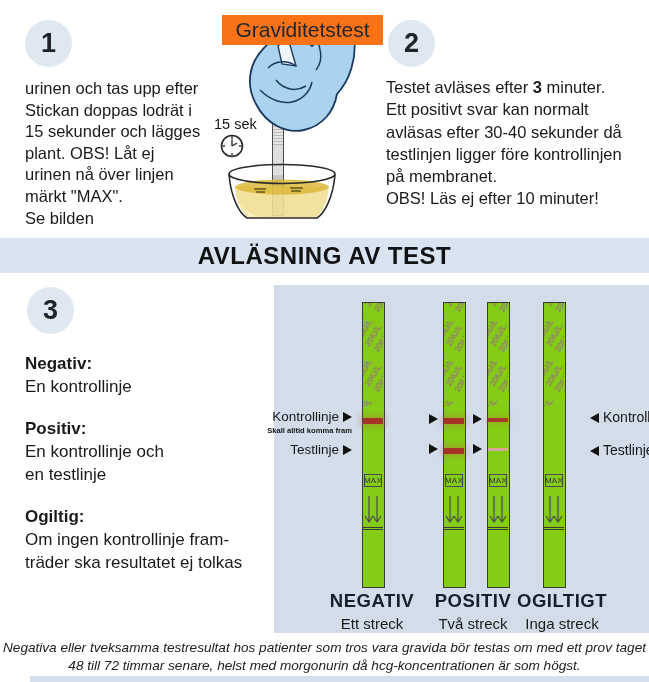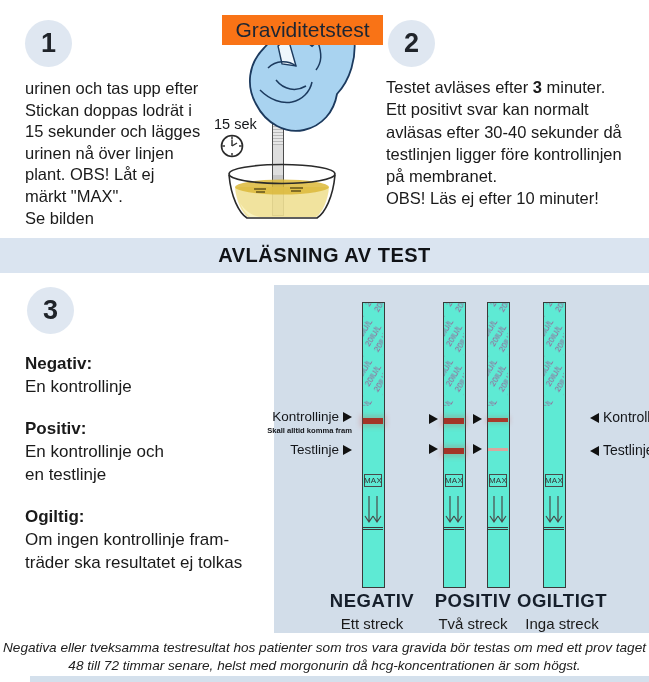--- a/index.html
+++ b/index.html
@@ -20,34 +20,34 @@
     display:flex; align-items:center; justify-content:center; z-index:6;
   }
   
   .textblock{position:absolute; font-size:16.5px; line-height:21.6px; white-space:nowrap;}
   .textblock b{font-weight:bold;}
   .warn{font-weight:normal;}
   
   .band{
     position:absolute; left:0; top:238px; width:649px; height:35px;
     background:#dae4f0; display:flex; align-items:center; justify-content:center;
-    font-weight:bold; font-size:20px; letter-spacing:.5px; color:#101216;
+    font-weight:bold; font-size:24px; letter-spacing:.5px; color:#101216;
   }
   
   .s3block{position:absolute; left:25px; top:352px; font-size:17px; line-height:23px;}
   .s3entry{margin-bottom:19px;}
   .s3entry .hd{font-weight:bold;}
   
   .panel{
     position:absolute; left:274px; top:285px; width:375px; height:348px;
     background:#d2dde9;
   }
   .stick{
     position:absolute; top:17px; width:23px; height:286px;
-    background:#5eead4; border:1.5px solid #3a3a3a; box-sizing:border-box;
+    background:#84cc16; border:1.5px solid #3a3a3a; box-sizing:border-box;
   }
   .pat{position:absolute; left:0; top:0; width:20px; height:103px; display:block;}
   .window{position:absolute; left:0; top:103px; width:20px; height:68px;}
   .rline{position:absolute; left:0; width:20px;}
   .ctrl-line{top:12px;}
   .test-line{top:42px;}
   .line-strong{height:6px; background:#a33427; box-shadow:0 0 5px 3px rgba(196,90,78,.28);}
   .line-medium{height:4px; background:#a83a2c; box-shadow:0 0 4px 2px rgba(196,90,78,.22);}
   .line-faint{height:2.5px; background:#d9a69e;}
   .max-box{
@@ -110,22 +110,22 @@
 
   <div class="step-circle" style="left:25px; top:20px;">
     <span>1</span>
   </div>
   <div class="title-box">Graviditetstest</div>
 
   <div class="textblock" style="left:25px; top:78px;">
     <div>urinen och tas upp efter</div>
     <div>Stickan doppas lodrät i</div>
     <div>15 sekunder och lägges</div>
+    <div>plant. OBS! Låt ej</div>
     <div>urinen nå över linjen</div>
-    <div>plant. OBS! Låt ej</div>
     <div>märkt "MAX".</div>
     <div>Se bilden</div>
   </div>
 
   <div class="timer">15 sek</div>
   <svg class="clock-svg" width="26" height="26" viewBox="0 0 26 26">
     <circle cx="13" cy="13" r="10.5" fill="none" stroke="#2a2a2a" stroke-width="1.6"></circle>
     <g stroke="#2a2a2a" stroke-width="1.4">
       <line x1="13" y1="3.2" x2="13" y2="6"></line>
       <line x1="13" y1="20" x2="13" y2="22.8"></line>

